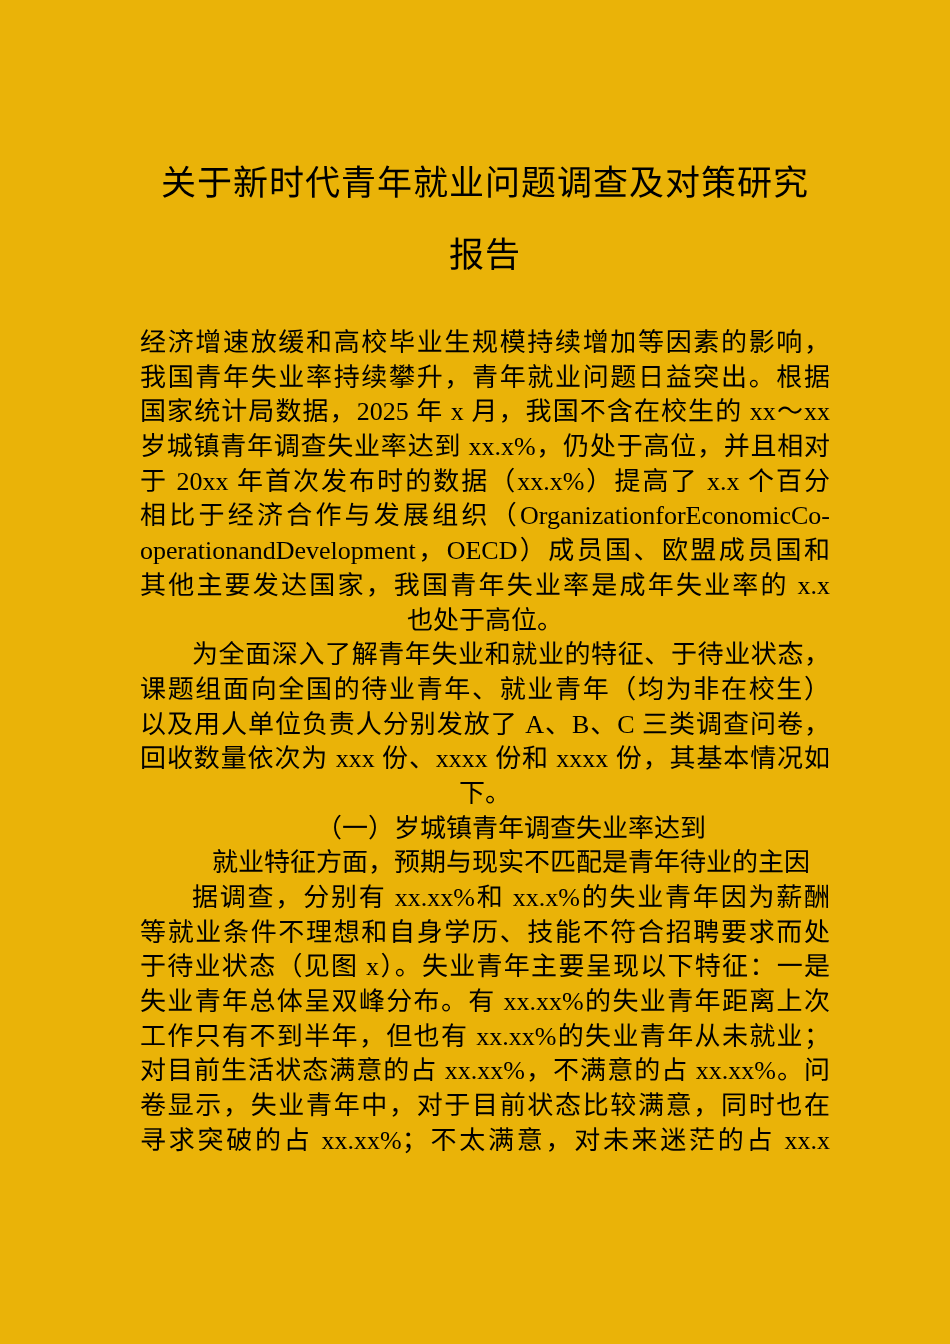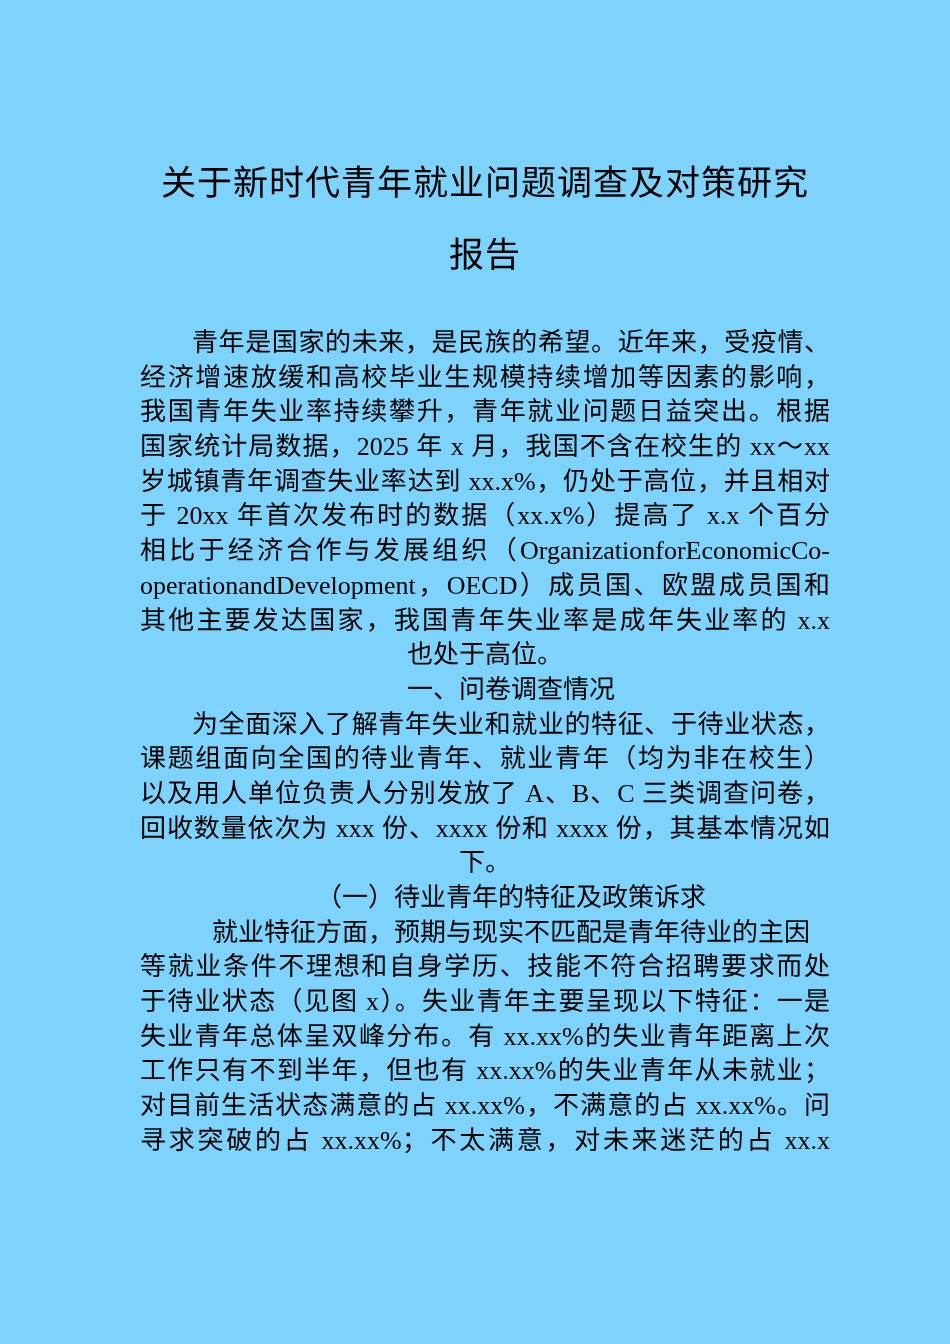--- a/index.html
+++ b/index.html
@@ -4,21 +4,21 @@
 <style>
   html, body {
     margin: 0;
     padding: 0;
     background: #ffffff;
   }
   .page {
     position: relative;
     width: 950px;
     height: 1344px;
-    background: #7dd3fc;
+    background: #eab308;
     color: #000000;
     overflow: hidden;
     font-family: "Liberation Serif", "DejaVu Serif", serif;
   }
   .title-block {
     position: absolute;
     left: 140px;
     top: 148px;
     width: 690px;
     text-align: center;
@@ -54,38 +54,38 @@
 </style>
 </head>
 <body>
 
 <div class="page">
   <div class="title-block">
       <div class="title-line">关于新时代青年就业问题调查及对策研究</div>
       <div class="title-line">报告</div>
     </div>
   <div class="body-block">
-      <div class="body-line indent fill">青年是国家的未来，是民族的希望。近年来，受疫情、</div>
       <div class="body-line fill">经济增速放缓和高校毕业生规模持续增加等因素的影响，</div>
       <div class="body-line fill">我国青年失业率持续攀升，青年就业问题日益突出。根据</div>
       <div class="body-line fill">国家统计局数据，2025 年 x 月，我国不含在校生的 xx～xx</div>
       <div class="body-line fill">岁城镇青年调查失业率达到 xx.x%，仍处于高位，并且相对</div>
       <div class="body-line fill">于 20xx 年首次发布时的数据（xx.x%）提高了 x.x 个百分点。</div>
       <div class="body-line fill">相比于经济合作与发展组织（OrganizationforEconomicCo-</div>
       <div class="body-line fill">operationandDevelopment，OECD）成员国、欧盟成员国和</div>
       <div class="body-line fill">其他主要发达国家，我国青年失业率是成年失业率的 x.x 倍，</div>
       <div class="body-line">也处于高位。</div>
-      <div class="body-line indent">一、问卷调查情况</div>
       <div class="body-line indent fill">为全面深入了解青年失业和就业的特征、于待业状态，</div>
       <div class="body-line fill">课题组面向全国的待业青年、就业青年（均为非在校生）</div>
       <div class="body-line fill">以及用人单位负责人分别发放了 A、B、C 三类调查问卷，</div>
       <div class="body-line fill">回收数量依次为 xxx 份、xxxx 份和 xxxx 份，其基本情况如</div>
       <div class="body-line">下。</div>
-      <div class="body-line indent">（一）待业青年的特征及政策诉求</div>
+      <div class="body-line indent">（一）岁城镇青年调查失业率达到</div>
       <div class="body-line indent">就业特征方面，预期与现实不匹配是青年待业的主因</div>
+      <div class="body-line indent fill">据调查，分别有 xx.xx%和 xx.x%的失业青年因为薪酬</div>
       <div class="body-line fill">等就业条件不理想和自身学历、技能不符合招聘要求而处</div>
       <div class="body-line fill">于待业状态（见图 x）。失业青年主要呈现以下特征：一是</div>
       <div class="body-line fill">失业青年总体呈双峰分布。有 xx.xx%的失业青年距离上次</div>
       <div class="body-line fill">工作只有不到半年，但也有 xx.xx%的失业青年从未就业；</div>
       <div class="body-line fill">对目前生活状态满意的占 xx.xx%，不满意的占 xx.xx%。问</div>
+      <div class="body-line fill">卷显示，失业青年中，对于目前状态比较满意，同时也在</div>
       <div class="body-line fill">寻求突破的占 xx.xx%；不太满意，对未来迷茫的占 xx.x</div>
     </div>
 </div>
 
 </body></html>

